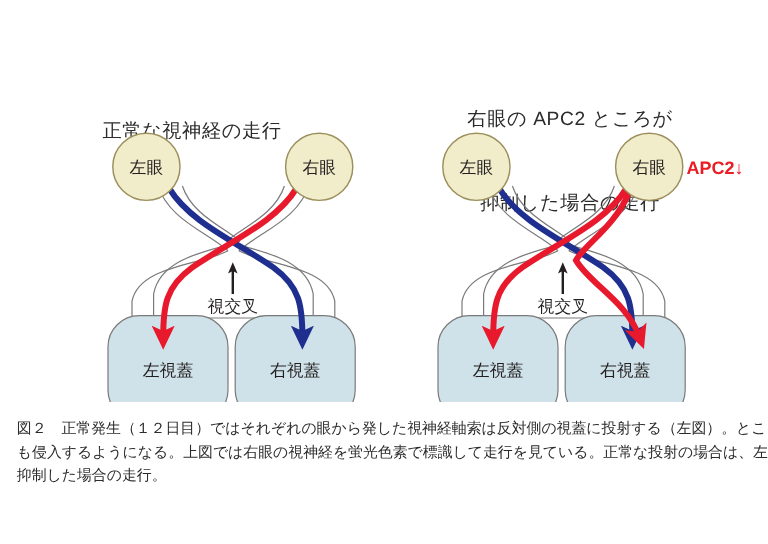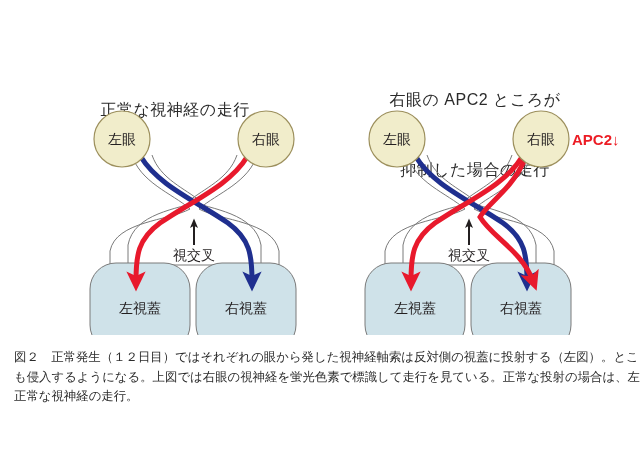--- a/index.html
+++ b/index.html
@@ -26,21 +26,21 @@
   .panel-title {
     position: absolute;
     text-align: center;
     font-size: 16px;
     line-height: 1.45;
     color: #2b2b2b;
     letter-spacing: 0.5px;
     white-space: pre;
   }
   #title-left {
-    left: 30px;
+    left: 15px;
     top: 52px;
     width: 290px;
   }
   #title-right {
     left: 330px;
     top: 42px;
     width: 290px;
   }
   .title-line { display: block; }
 
@@ -188,16 +188,16 @@
       <text class="apc2-label" x="572" y="40" text-anchor="start">APC2↓</text>
 
       <text class="tectum-label" x="415" y="208" text-anchor="middle">左視蓋</text>
       <text class="tectum-label" x="521" y="208" text-anchor="middle">右視蓋</text>
     </g>
   </svg>
 
   <div id="caption">
     <span class="cap-line">図２　正常発生（１２日目）ではそれぞれの眼から発した視神経軸索は反対側の視蓋に投射する（左図）。ところが、</span>
     <span class="cap-line">も侵入するようになる。上図では右眼の視神経を蛍光色素で標識して走行を見ている。正常な投射の場合は、左</span>
-    <span class="cap-line">正常な視神経の走行。</span>
+    <span class="cap-line">抑制した場合の走行。</span>
   </div>
 
 </div>
 
 </body></html>

